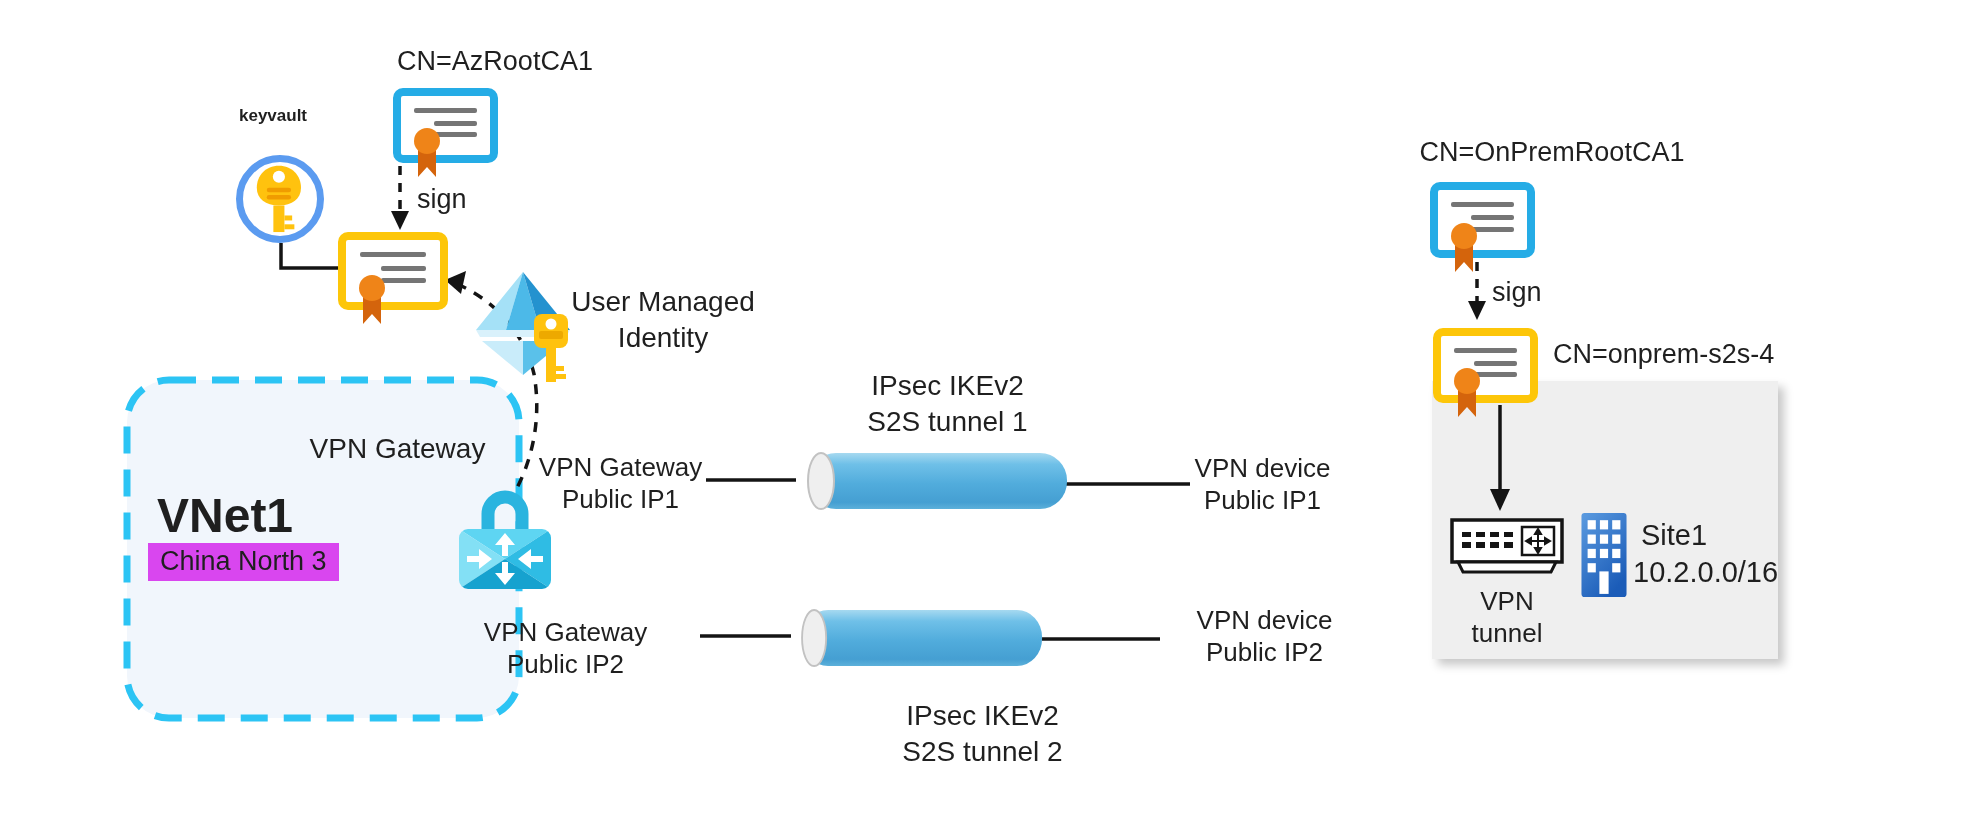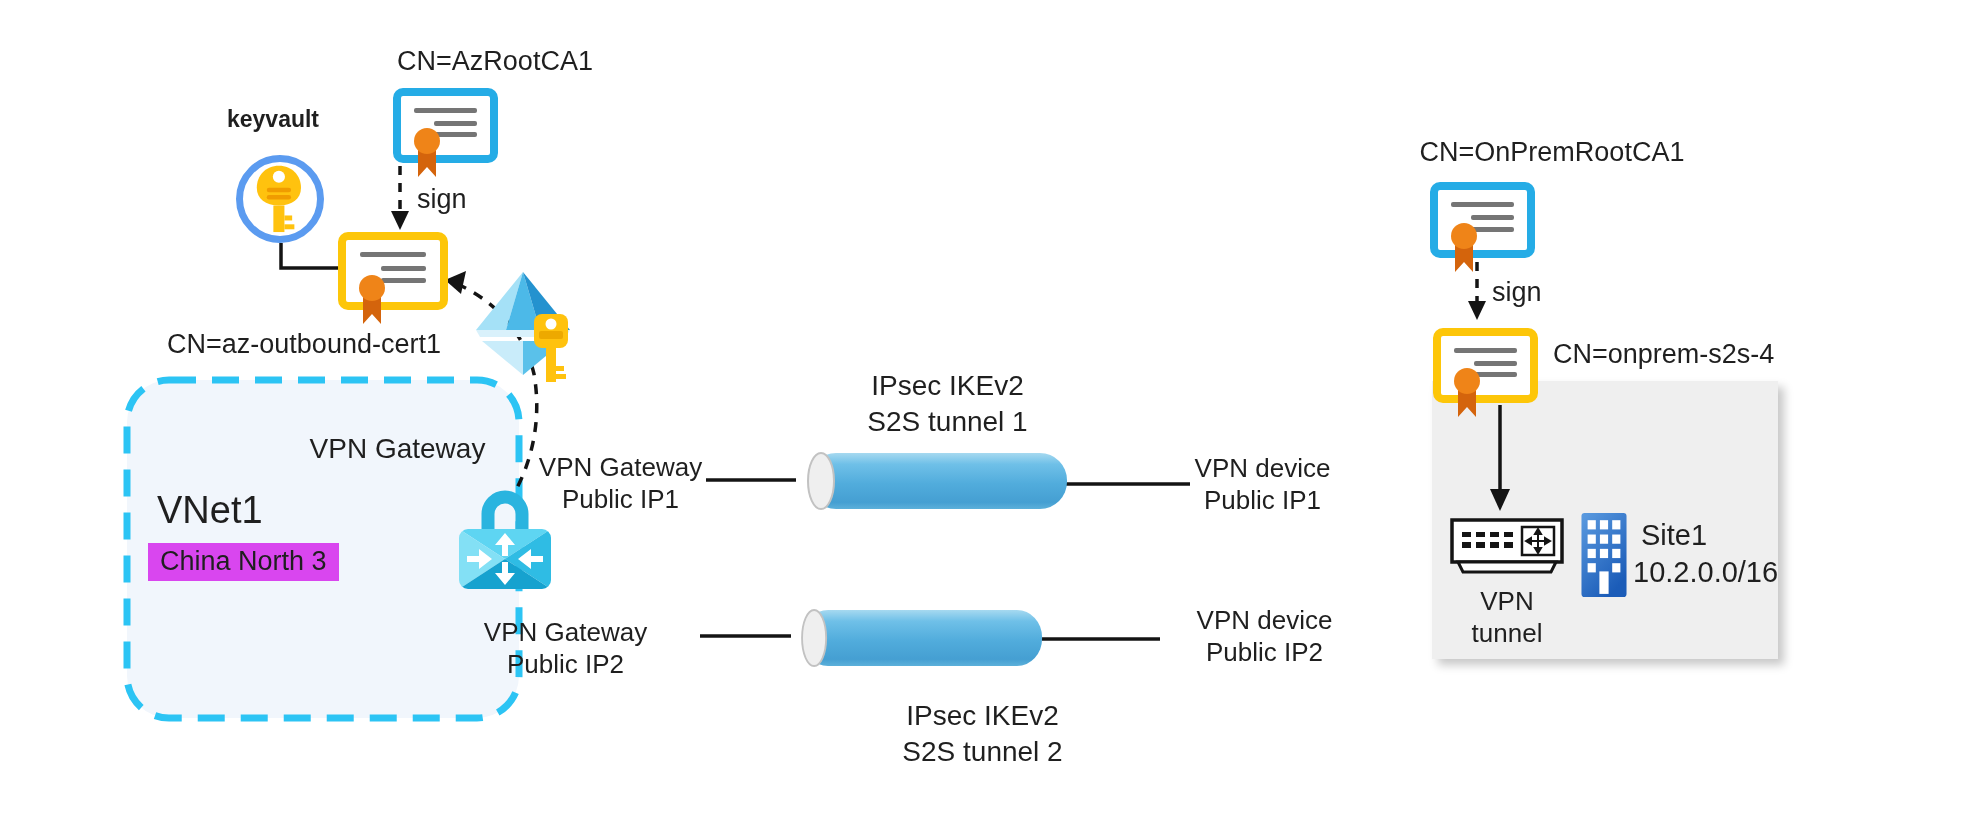--- a/index.html
+++ b/index.html
@@ -4,28 +4,28 @@
 <style>
   html,body { margin:0; padding:0; background:#fff; }
   #canvas {
     position:relative; width:1974px; height:823px; background:#fff; overflow:hidden;
     font-family:"Liberation Sans", sans-serif; color:#1f1f1f;
   }
   .abs { position:absolute; }
   .lbl { position:absolute; color:#1f1f1f; line-height:1.18; z-index:5; }
   .ctr { text-align:center; }
   .ml  { white-space:pre-line; }
-  .f23b{ font-size:23px; font-weight:bold; }
+  .f23b{ font-size:17px; font-weight:bold; }
   .f26 { font-size:26px; line-height:32px; }
   .f27 { font-size:27px; }
   .f28 { font-size:28px; line-height:36px; }
   .f28b{ font-size:29px; font-weight:bold; }
   .f29 { font-size:29px; }
   .f34 { font-size:34px; }
-  .f38b{ font-size:38px; font-weight:normal; }
+  .f38b{ font-size:48px; font-weight:bold; }
 
   .cert { position:absolute; background:#fff; border-radius:10px; box-sizing:border-box; z-index:4; }
   .cert-blue   { border:8px solid var(--cert_blue); }
   .cert-yellow { border:8px solid var(--cert_yellow); }
   .cline { position:absolute; background:var(--cert_line); height:5px; border-radius:2px; }
   .cl1 { left:15%; right:15%; top:20%; }
   .cl2 { left:37%; right:15%; top:42%; }
   .cl3 { left:37%; right:15%; top:61%; }
   .ribbon { position:absolute; left:9px; bottom:-24px; width:34px; height:52px; }
 
@@ -234,21 +234,22 @@
         <rect x="31" y="36" width="8" height="9"></rect>
       <rect x="7" y="50" width="8" height="9"></rect>
         <rect x="31" y="50" width="8" height="9"></rect>
       <rect x="18.5" y="58" width="9" height="22"></rect>
     </g>
   </svg>
 
   <div class="lbl f27 ctr" style="left:375px; top:46px; width:240px;">CN=AzRootCA1</div>
   <div class="lbl f23b ctr" style="left:218px; top:106px; width:110px;">keyvault</div>
   <div class="lbl f27" style="left:417px; top:184px;">sign</div>
-  <div class="lbl f27 ctr" style="left:139px; top:329px; width:330px;">CN=az-outbound-cert1</div>
+  <div class="lbl f28 ctr ml" style="left:553px; top:284px; width:220px;">User Managed
+Identity</div>
   <div class="lbl f28 ctr" style="left:285px; top:431px; width:225px;">VPN Gateway</div>
   <div class="lbl f38b" style="left:157px; top:488px;">VNet1</div>
   <div class="lbl f27" id="region-pill" style="left:148px; top:543px;">China North 3</div>
 
   <div class="lbl f26 ctr ml" style="left:533px; top:451px; width:175px;">VPN Gateway
 Public IP1</div>
   <div class="lbl f26 ctr ml" style="left:478px; top:616px; width:175px;">VPN Gateway
 Public IP2</div>
 
   <div class="lbl f28 ctr ml" style="left:845px; top:368px; width:205px;">IPsec IKEv2

